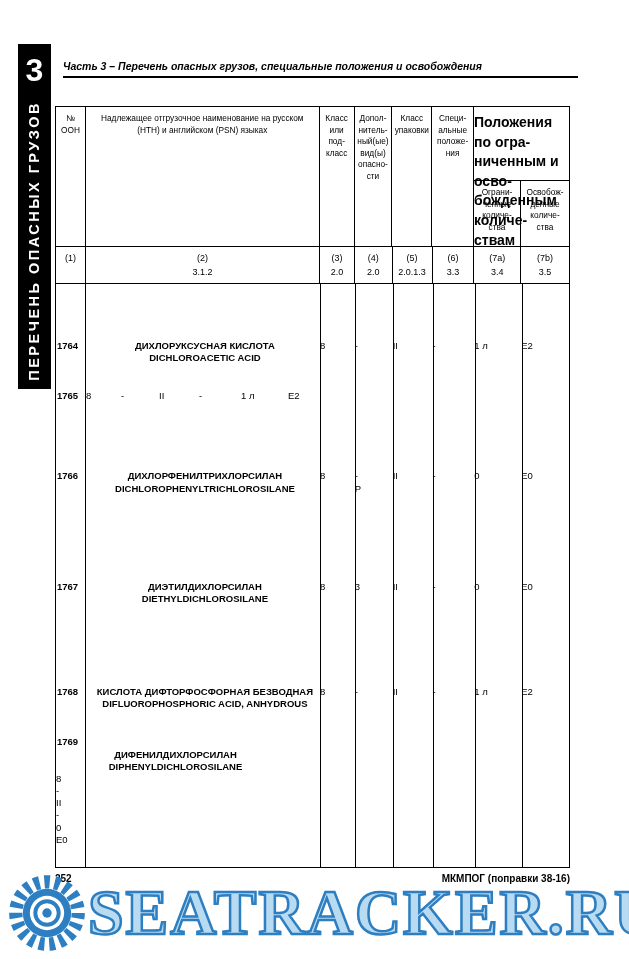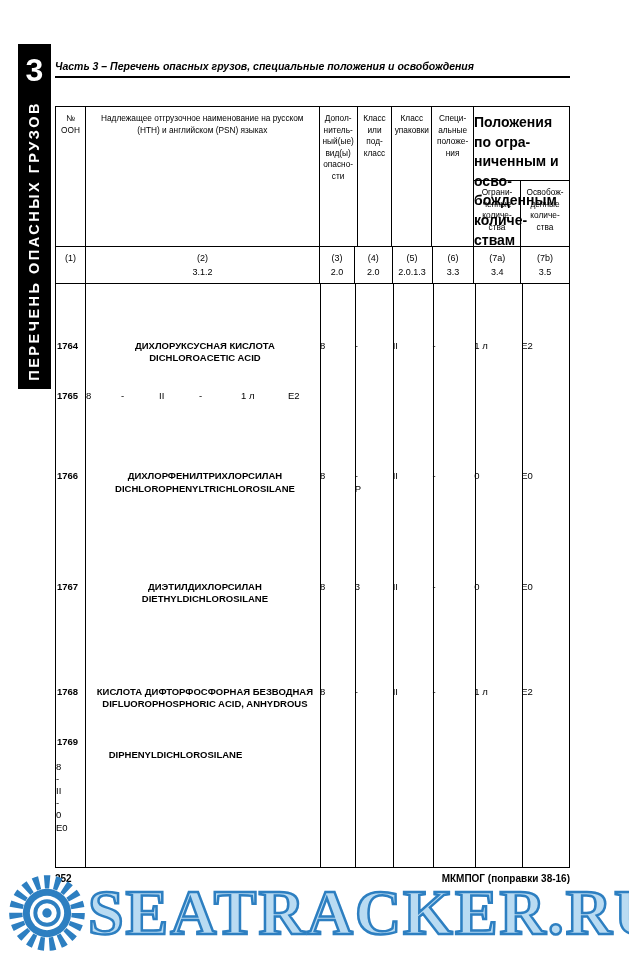--- a/index.html
+++ b/index.html
@@ -15,21 +15,21 @@
   .side-tab{position:absolute; left:18px; top:44px; width:33px; height:345px; background:#000; color:#fff;}
   .side-num{font-size:32px; font-weight:bold; text-align:center; padding-top:10px; line-height:1;}
   .side-label{
     position:absolute; bottom:8px; left:8px;
     writing-mode:vertical-rl; transform:rotate(180deg);
     font-weight:bold; font-size:14.5px; letter-spacing:2.5px; white-space:nowrap;
   }
 
   
   .part-header{
-    position:absolute; left:55px; top:60px; width:515px;
+    position:absolute; left:63px; top:60px; width:515px;
     font-size:10.5px; font-weight:bold; font-style:italic;
     border-bottom:2px solid #000; padding-bottom:4px;
   }
 
   
   .dg-table{position:absolute; left:55px; top:106px; width:515px; border:1px solid #000;}
   .thead{display:flex; height:139px;}
   .hcell{border-right:1px solid #000; text-align:center; font-size:8.3px; line-height:1.4; padding-top:6px;}
   .c1{width:30px}.c2{width:235px}.c3{width:35px}.c4{width:38px}.c5{width:40px}.c6{width:42px}.c7{width:47px}.c8{width:48px}
   .hgroup{width:95px; display:flex; flex-direction:column;}
@@ -83,30 +83,30 @@
 
   <div class="part-header">Часть 3 – Перечень опасных грузов, специальные положения и освобождения</div>
 
   <div class="dg-table">
 
     <div class="thead">
       <div class="hcell c1 pre">№
 ООН</div>
       <div class="hcell c2 pre">Надлежащее отгрузочное наименование на русском
 (НТН) и английском (PSN) языках</div>
+      <div class="hcell c3 pre">Класс
+или
+под-
+класс</div>
       <div class="hcell c4 pre">Допол-
 нитель-
 ный(ые)
 вид(ы)
 опасно-
 сти</div>
-      <div class="hcell c3 pre">Класс
-или
-под-
-класс</div>
       <div class="hcell c5 pre">Класс
 упаковки</div>
       <div class="hcell c6 pre">Специ-
 альные
 положе-
 ния</div>
       <div class="hgroup">
         <div class="hgroup-top pre">Положения по огра-
 ниченным и осво-
 божденным количе-
@@ -233,20 +233,21 @@
     <div class="c c4 pre">-</div>
     <div class="c c5">II</div>
     <div class="c c6">-</div>
     <div class="c c7">1 л</div>
     <div class="c c8">E2</div>
   </div>
 
   <div class="trow">
     <div class="c c-un c1">1769</div>
     <div class="c c-name c2">
+      <div>ДИФЕНИЛДИХЛОРСИЛАН</div>
       <div>DIPHENYLDICHLOROSILANE</div>
     </div>
     <div class="c c3">8</div>
     <div class="c c4 pre">-</div>
     <div class="c c5">II</div>
     <div class="c c6">-</div>
     <div class="c c7">0</div>
     <div class="c c8">E0</div>
   </div>
 </div>

